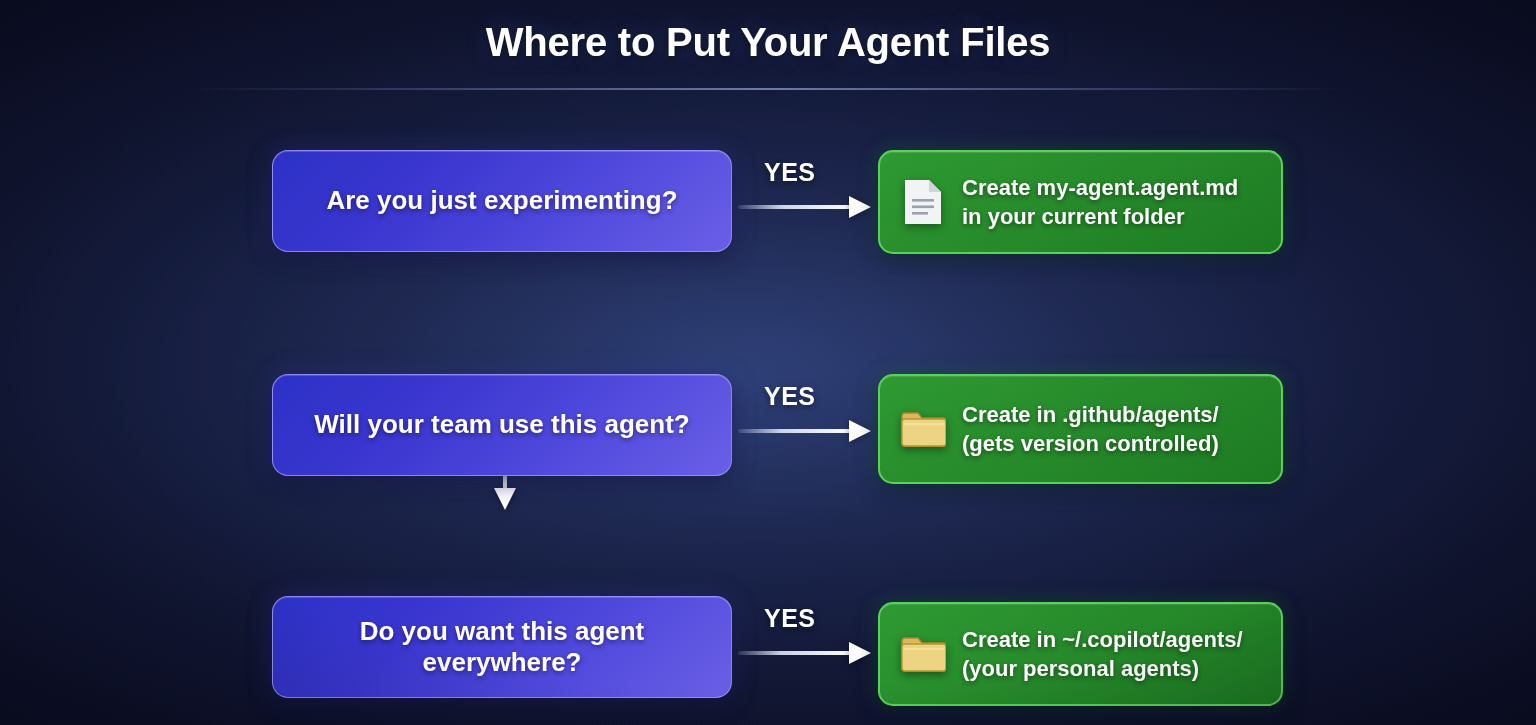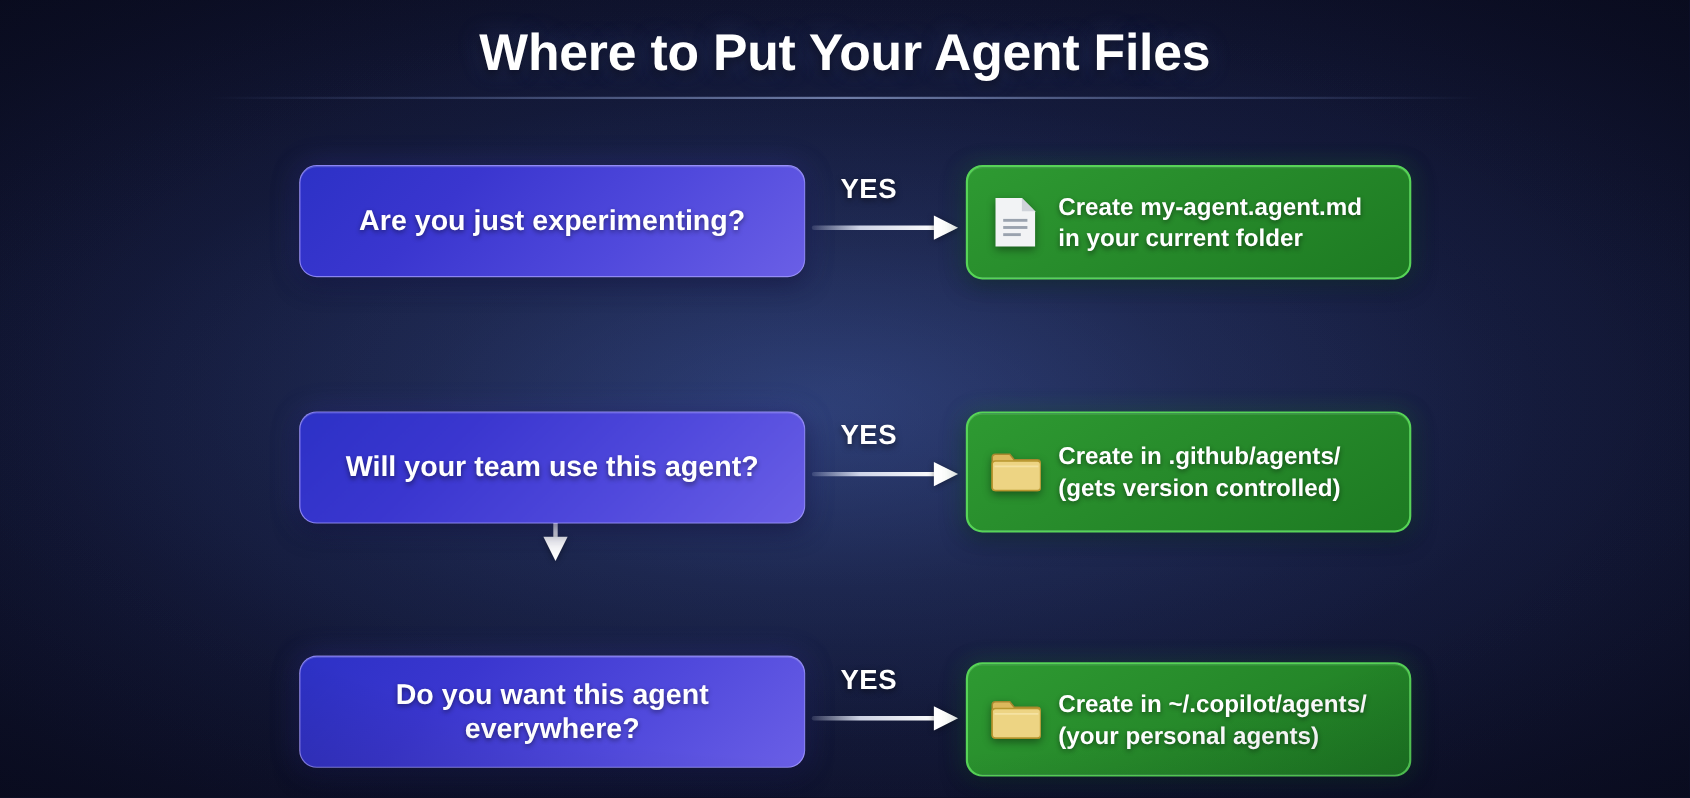--- a/index.html
+++ b/index.html
@@ -43,21 +43,21 @@
     pointer-events: none;
   }
 
   
   .title {
     position: absolute;
     top: 20px;
     left: 0;
     width: 1536px;
     text-align: center;
-    font-size: 47px;
+    font-size: 40px;
     font-weight: bold;
     color: #ffffff;
     letter-spacing: -0.2px;
     text-shadow: 0 3px 10px rgba(0,0,0,0.55), 0 0 22px rgba(120,150,255,0.25);
     z-index: 5;
   }
   .title-divider {
     position: absolute;
     top: 88px;
     left: 190px;

